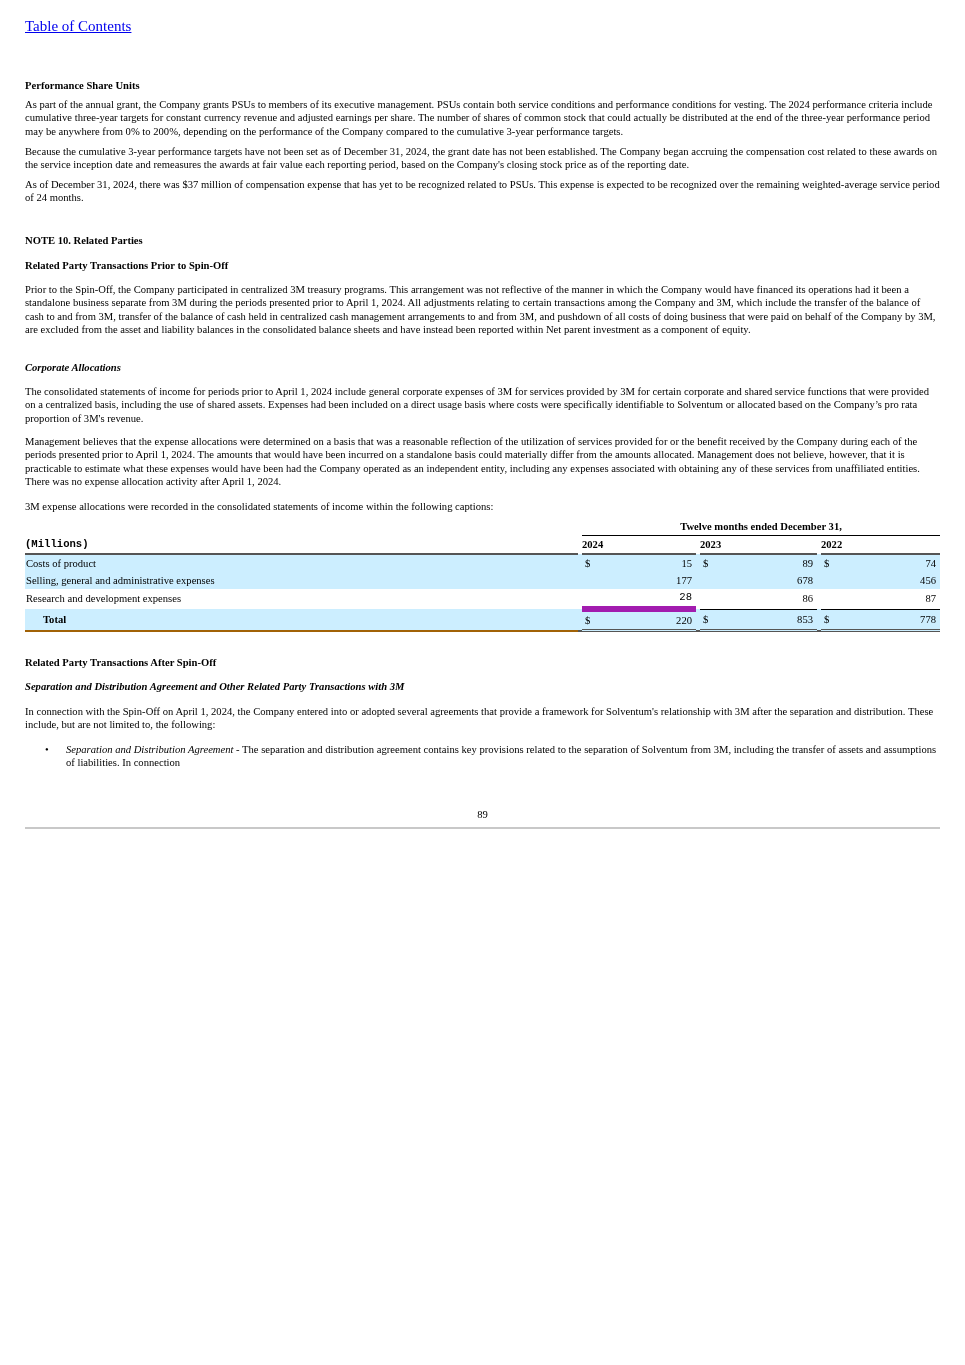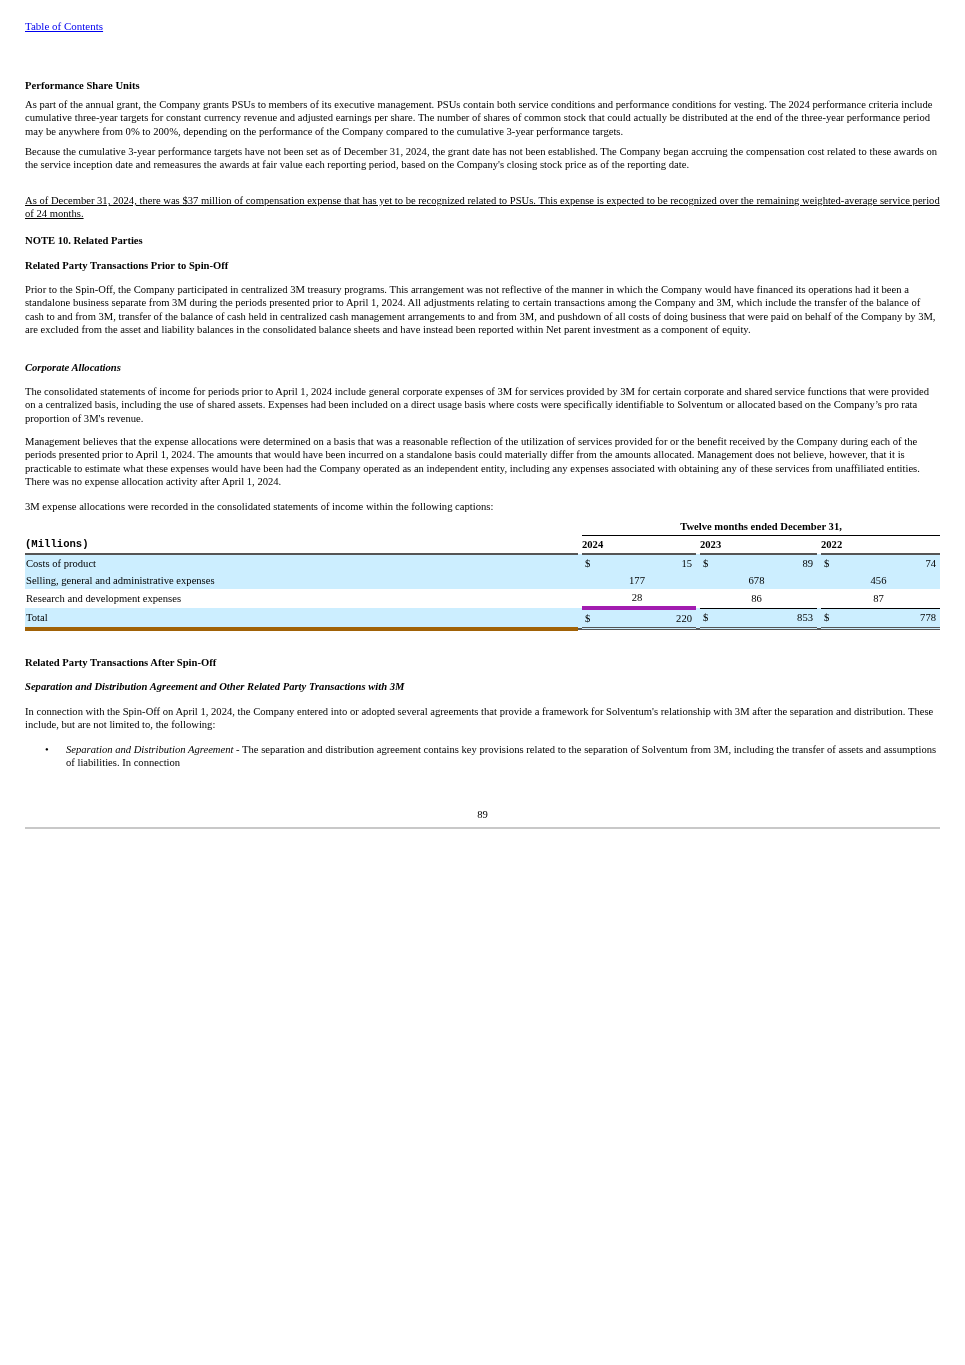--- a/index.html
+++ b/index.html
@@ -1,47 +1,47 @@
 <!DOCTYPE html>
 <html><head>
 <meta charset="utf-8">
 <style>
   html, body { margin: 0; padding: 0; background: #ffffff; }
   body {
     width: 965px; height: 1365px; position: relative;
     font-family: "Liberation Serif", serif; color: #000; font-size: 10.6px; line-height: 13.3px;
   }
-  .toc { position: absolute; left: 25px; top: 20px; color: #0000ee; text-decoration: underline; font-size: 11px; }
+  .toc { position: absolute; left: 25px; top: 20px; color: #0000ee; text-decoration: underline; font-size: 15px; }
   .h-bold { font-weight: bold; position: absolute; left: 25px; }
   .h-bi { font-weight: bold; font-style: italic; position: absolute; left: 25px; }
   .para { position: absolute; left: 25px; width: 915px; margin: 0; text-align: left; }
   .tbl { position: absolute; left: 25px; top: 518px; width: 915px; border-collapse: collapse; }
   .tbl td { padding: 0; height: 17px; font-size: 10.6px; vertical-align: middle; }
   .shade td.c { background: #cceeff; }
   .hdr-top { font-weight: bold; font-size: 8px; text-align: center; height: 14px; }
   .colhdr { font-weight: bold; font-size: 8px; text-align: left; }
   .millions { font-weight: bold; font-size: 8px; font-family: Liberation Mono, monospace; }
-  .num { text-align: center; padding-right: 4px !important; }
+  .num { text-align: right; padding-right: 4px !important; }
   .dol { text-align: left; padding-left: 3px !important; }
   .dash { color: #777; }
   .bullet-row { position: absolute; left: 25px; top: 743px; width: 915px; }
   .bullet { position: absolute; left: 20px; top: 0; }
   .bullet-text { position: absolute; left: 41px; width: 874px; margin: 0; }
   .pageno { position: absolute; left: 0; width: 965px; top: 808px; text-align: center; }
   .footline { position: absolute; left: 25px; top: 827px; width: 915px; height: 0; border-top: 2px solid #c8c8c8; }
 </style>
 </head>
 <body>
 
 <a class="toc" href="#">Table of Contents</a>
 
 <div class="h-bold" style="top:79px;">Performance Share Units</div>
 <p class="para" style="top:98px;">As part of the annual grant, the Company grants PSUs to members of its executive management. PSUs contain both service conditions and performance conditions for vesting. The 2024 performance criteria include cumulative three-year targets for constant currency revenue and adjusted earnings per share. The number of shares of common stock that could actually be distributed at the end of the three-year performance period may be anywhere from 0% to 200%, depending on the performance of the Company compared to the cumulative 3-year performance targets.</p>
 <p class="para" style="top:145px;">Because the cumulative 3-year performance targets have not been set as of December 31, 2024, the grant date has not been established. The Company began accruing the compensation cost related to these awards on the service inception date and remeasures the awards at fair value each reporting period, based on the Company's closing stock price as of the reporting date.</p>
-<p class="para" style="top:194px;text-decoration:underline;">As of December 31, 2024, there was $37 million of compensation expense that has yet to be recognized related to PSUs. This expense is expected to be recognized over the remaining weighted-average service period of 24 months.</p>
+<p class="para" style="top:178px;">As of December 31, 2024, there was $37 million of compensation expense that has yet to be recognized related to PSUs. This expense is expected to be recognized over the remaining weighted-average service period of 24 months.</p>
 
 <div class="h-bold" style="top:234px;">NOTE 10. Related Parties</div>
 <div class="h-bold" style="top:259px;">Related Party Transactions Prior to Spin-Off</div>
 <p class="para" style="top:283px;">Prior to the Spin-Off, the Company participated in centralized 3M treasury programs. This arrangement was not reflective of the manner in which the Company would have financed its operations had it been a standalone business separate from 3M during the periods presented prior to April 1, 2024. All adjustments relating to certain transactions among the Company and 3M, which include the transfer of the balance of cash to and from 3M, transfer of the balance of cash held in centralized cash management arrangements to and from 3M, and pushdown of all costs of doing business that were paid on behalf of the Company by 3M, are excluded from the asset and liability balances in the consolidated balance sheets and have instead been reported within Net parent investment as a component of equity.</p>
 <div class="h-bi" style="top:361px;">Corporate Allocations</div>
 <p class="para" style="top:385px;">The consolidated statements of income for periods prior to April 1, 2024 include general corporate expenses of 3M for services provided by 3M for certain corporate and shared service functions that were provided on a centralized basis, including the use of shared assets. Expenses had been included on a direct usage basis where costs were specifically identifiable to Solventum or allocated based on the Company’s pro rata proportion of 3M's revenue.</p>
 <p class="para" style="top:435px;">Management believes that the expense allocations were determined on a basis that was a reasonable reflection of the utilization of services provided for or the benefit received by the Company during each of the periods presented prior to April 1, 2024. The amounts that would have been incurred on a standalone basis could materially differ from the amounts allocated. Management does not believe, however, that it is practicable to estimate what these expenses would have been had the Company operated as an independent entity, including any expenses associated with obtaining any of these services from unaffiliated entities. There was no expense allocation activity after April 1, 2024.</p>
 <p class="para" style="top:500px;">3M expense allocations were recorded in the consolidated statements of income within the following captions:</p>
 
 <table class="tbl">
@@ -102,29 +102,29 @@
     <td class="c num">177</td>
     <td class="c"></td>
     <td class="c num">678</td>
     <td class="c"></td>
     <td class="c num">456</td>
   </tr>
 
   <tr>
     <td style="padding-left:1px;">Research and development expenses</td>
     <td></td>
-    <td class="num" style="border-bottom:4px solid #a21caf;">28</td>
+    <td class="num" style="border-bottom:6px solid #a21caf;font-family:Liberation Mono, monospace;">28</td>
     <td></td>
     <td class="num" style="border-bottom:1px solid #000;">86</td>
     <td></td>
     <td class="num" style="border-bottom:1px solid #000;">87</td>
   </tr>
 
   <tr class="shade">
-    <td class="c" style="padding-left:1px;border-bottom:4px solid #a16207;">Total</td>
+    <td class="c" style="padding-left:18px;border-bottom:2px solid #a16207;font-weight:bold;">Total</td>
     <td class="c" style="border-bottom:2px solid #555;"></td>
     <td class="c" style="border-bottom:3px double #555;">
           <div style="display:flex;justify-content:space-between;">
             <span class="dol">$</span>
             <span class="num">220</span>
           </div>
         </td>
     <td class="c" style="border-bottom:2px solid #555;"></td>
     <td class="c" style="border-bottom:3px double #555;">
           <div style="display:flex;justify-content:space-between;">

